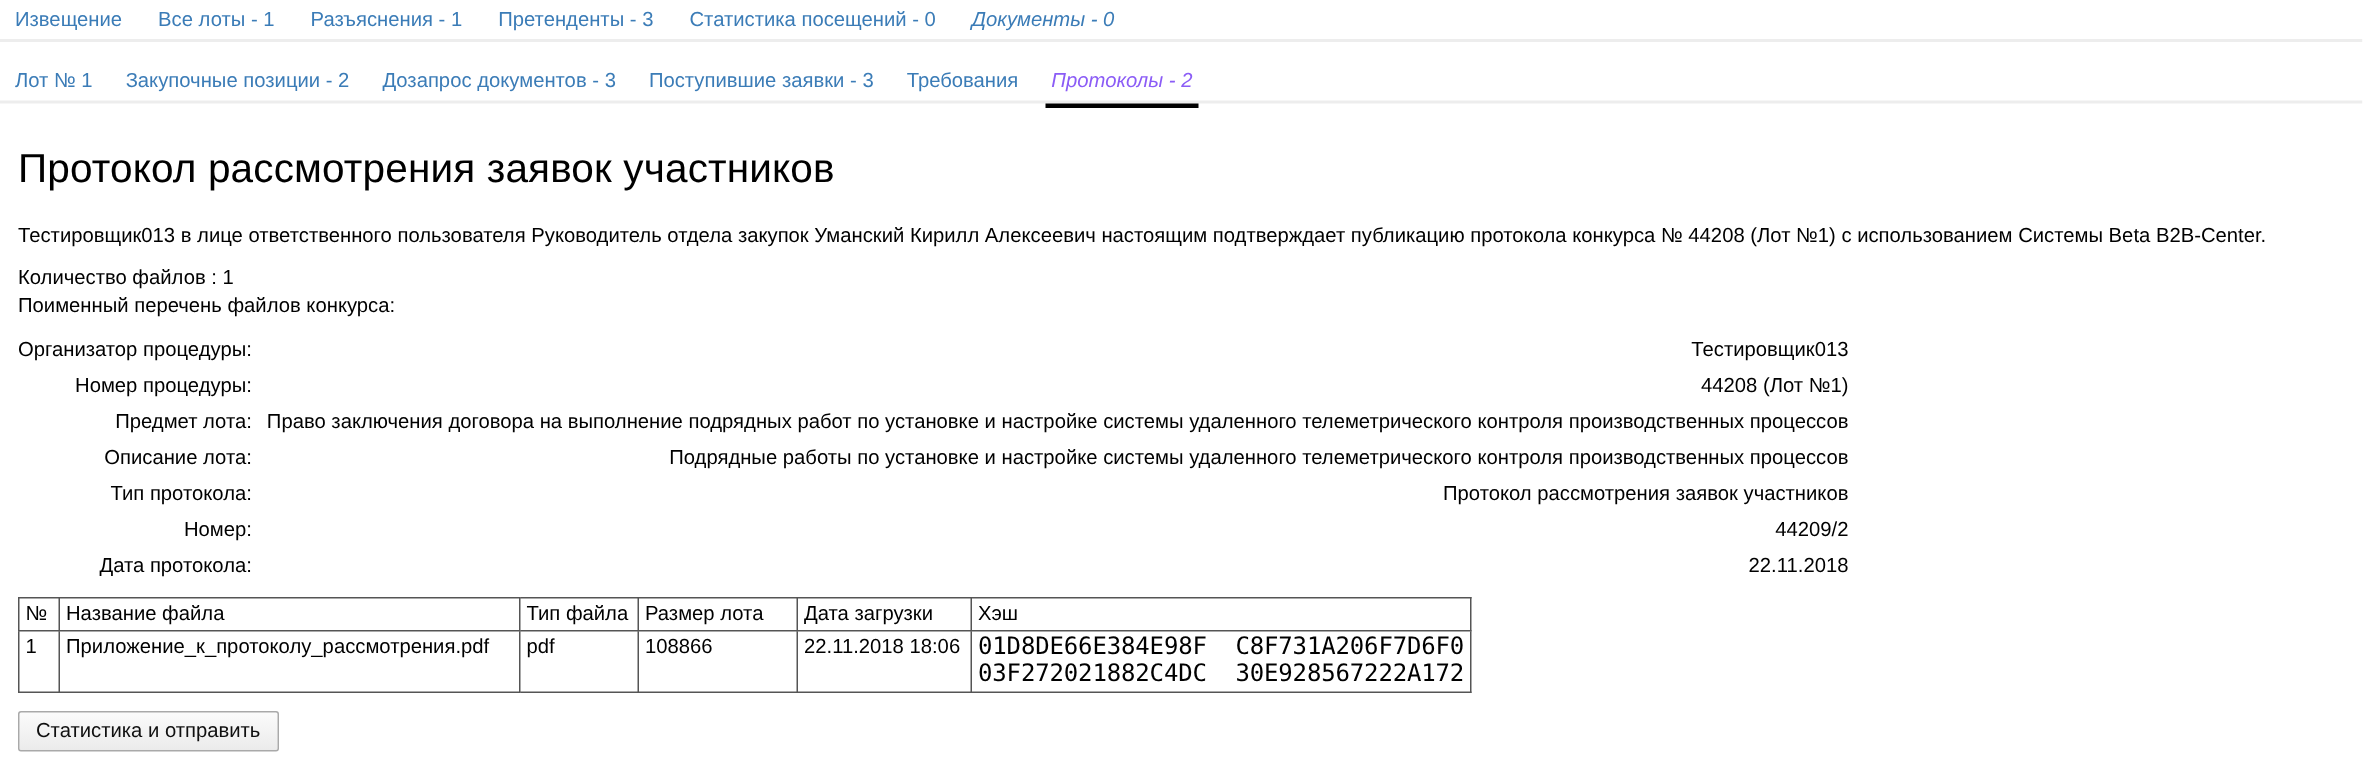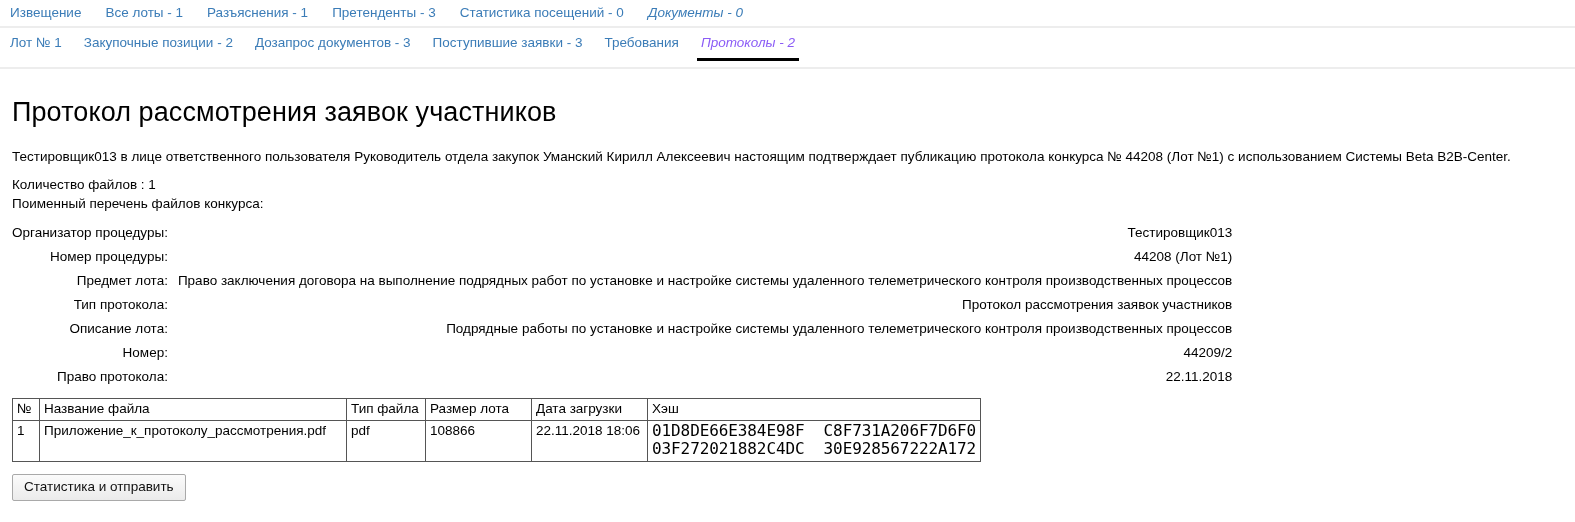--- a/index.html
+++ b/index.html
@@ -18,21 +18,21 @@
     position: relative;
   }
 
   
   .nav {
     position: relative;
     box-sizing: border-box;
     padding: 0 10px;
     height: 28px;
     display: flex;
-    align-items: flex-start;
+    align-items: flex-end;
     border-bottom: 2px solid #ededed;
   }
   .nav-1 { padding-top: 3px; }
   .nav-2 { padding-top: 5px; height: 41px; }
 
   .nav-item {
     display: inline-block;
     color: #3b7cb7;
     font-size: 13.5px;
     line-height: 19px;
@@ -194,33 +194,33 @@
       </tr>
       <tr class="wide">
         <td class="lbl">Номер процедуры:</td>
         <td class="val">44208 (Лот №1)</td>
       </tr>
       <tr class="wide">
         <td class="lbl">Предмет лота:</td>
         <td class="val">Право заключения договора на выполнение подрядных работ по установке и настройке системы удаленного телеметрического контроля производственных процессов</td>
       </tr>
       <tr class="wide">
+        <td class="lbl">Описание лота:</td>
+        <td class="val">Подрядные работы по установке и настройке системы удаленного телеметрического контроля производственных процессов</td>
+      </tr>
+      <tr class="wide">
         <td class="lbl">Тип протокола:</td>
         <td class="val">Протокол рассмотрения заявок участников</td>
       </tr>
       <tr class="wide">
-        <td class="lbl">Описание лота:</td>
-        <td class="val">Подрядные работы по установке и настройке системы удаленного телеметрического контроля производственных процессов</td>
-      </tr>
-      <tr class="wide">
         <td class="lbl">Номер:</td>
         <td class="val">44209/2</td>
       </tr>
       <tr class="wide">
-        <td class="lbl">Право протокола:</td>
+        <td class="lbl">Дата протокола:</td>
         <td class="val">22.11.2018</td>
       </tr>
     </tbody>
   </table>
 
   <table class="files">
     <thead>
       <tr>
         <th class="col-num">№</th>
         <th class="col-name">Название файла</th>

